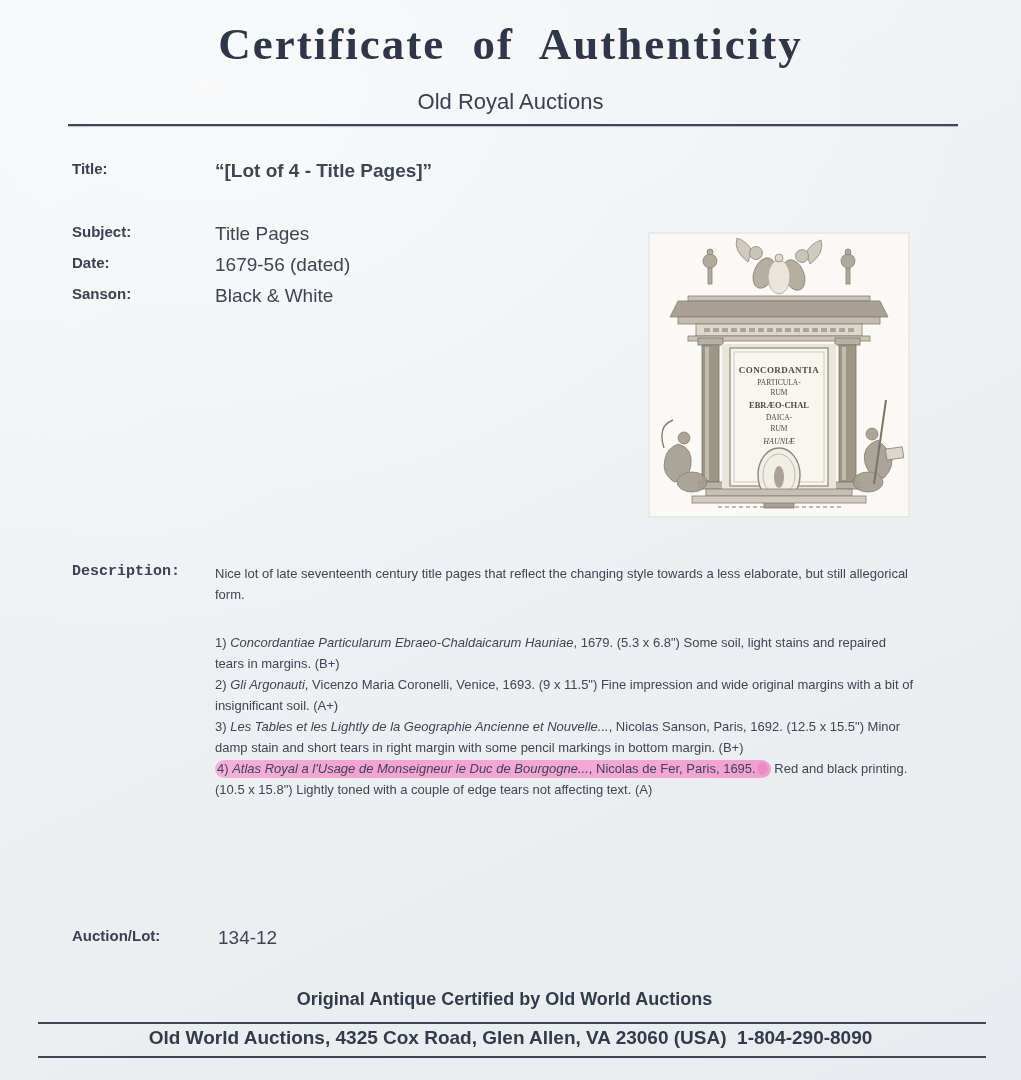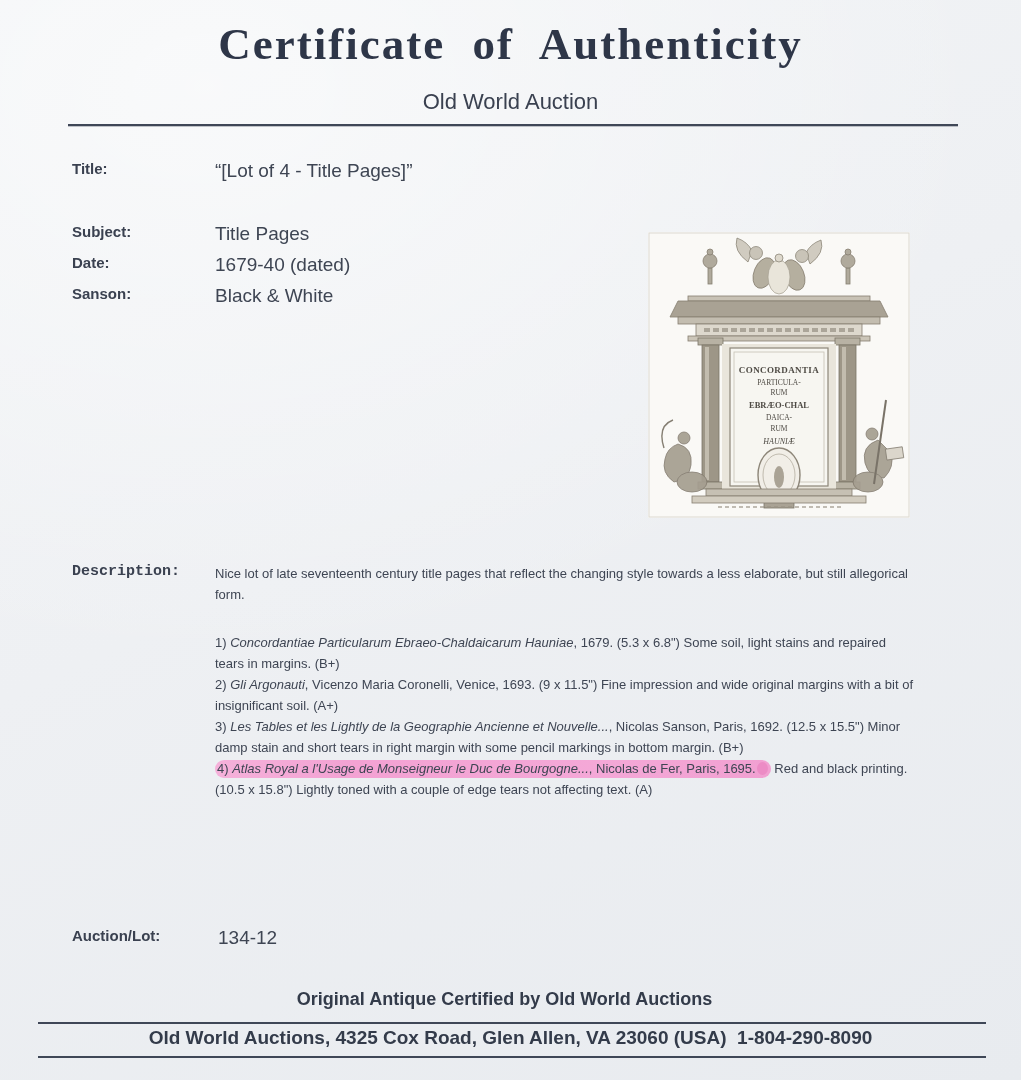--- a/index.html
+++ b/index.html
@@ -31,21 +31,21 @@
     background: #3f4757; box-shadow: 0 1px 0 rgba(63,71,87,.3);
   }
 
   
   .label { position: absolute; left: 72px; font-weight: bold; font-size: 15px; color: #3a4150; }
   .value { position: absolute; left: 215px; font-size: 19px; color: #3e4553; }
   .row-title  { top: 160px; }
   .row-subject{ top: 223px; }
   .row-date   { top: 254px; }
   .row-color  { top: 285px; }
-  .value.row-title { font-weight: normal; }
+  .value.row-title { font-weight: bold; }
 
   
   .engraving { position: absolute; left: 648px; top: 232px; width: 262px; height: 286px; margin: 0; }
   .engraving svg { display: block; }
   .cartouche-text { font-family: "Liberation Serif", "DejaVu Serif", serif; fill: #4e4a44; }
 
   
   .desc-label { top: 563px; font-family: Liberation Mono, monospace; }
   .desc-body {
     position: absolute; left: 215px; top: 563px; width: 700px;
@@ -78,31 +78,31 @@
     position: absolute; top: 1027px; left: 0; right: 0; text-align: center;
     font-weight: bold; font-size: 19px; color: #333b4a; white-space: pre;
   }
 </style>
 </head>
 <body>
 
 <div class="sheet">
 
   <div class="page-title">Certificate of Authenticity</div>
-  <div class="subtitle">Old World Auction</div>
+  <div class="subtitle">Old Royal Auctions</div>
   <div class="rule"></div>
 
   <div class="label row-title">Title:</div>
   <div class="value row-title">“[Lot of 4 - Title Pages]”</div>
 
   <div class="label row-subject">Subject:</div>
   <div class="value row-subject">Title Pages</div>
 
   <div class="label row-date">Date:</div>
-  <div class="value row-date">1679-40 (dated)</div>
+  <div class="value row-date">1679-56 (dated)</div>
 
   <div class="label row-color">Sanson:</div>
   <div class="value row-color">Black &amp; White</div>
 
   <figure class="engraving">
     <svg viewBox="0 0 262 286" width="262" height="286" role="img">
       <rect width="262" height="286" fill="#faf9f6"></rect>
       <rect x="1" y="1" width="260" height="284" fill="none" stroke="#dcd9d1" stroke-width="1"></rect>
 
       <g fill="#b0aa9c" stroke="#867f71" stroke-width="0.8">

